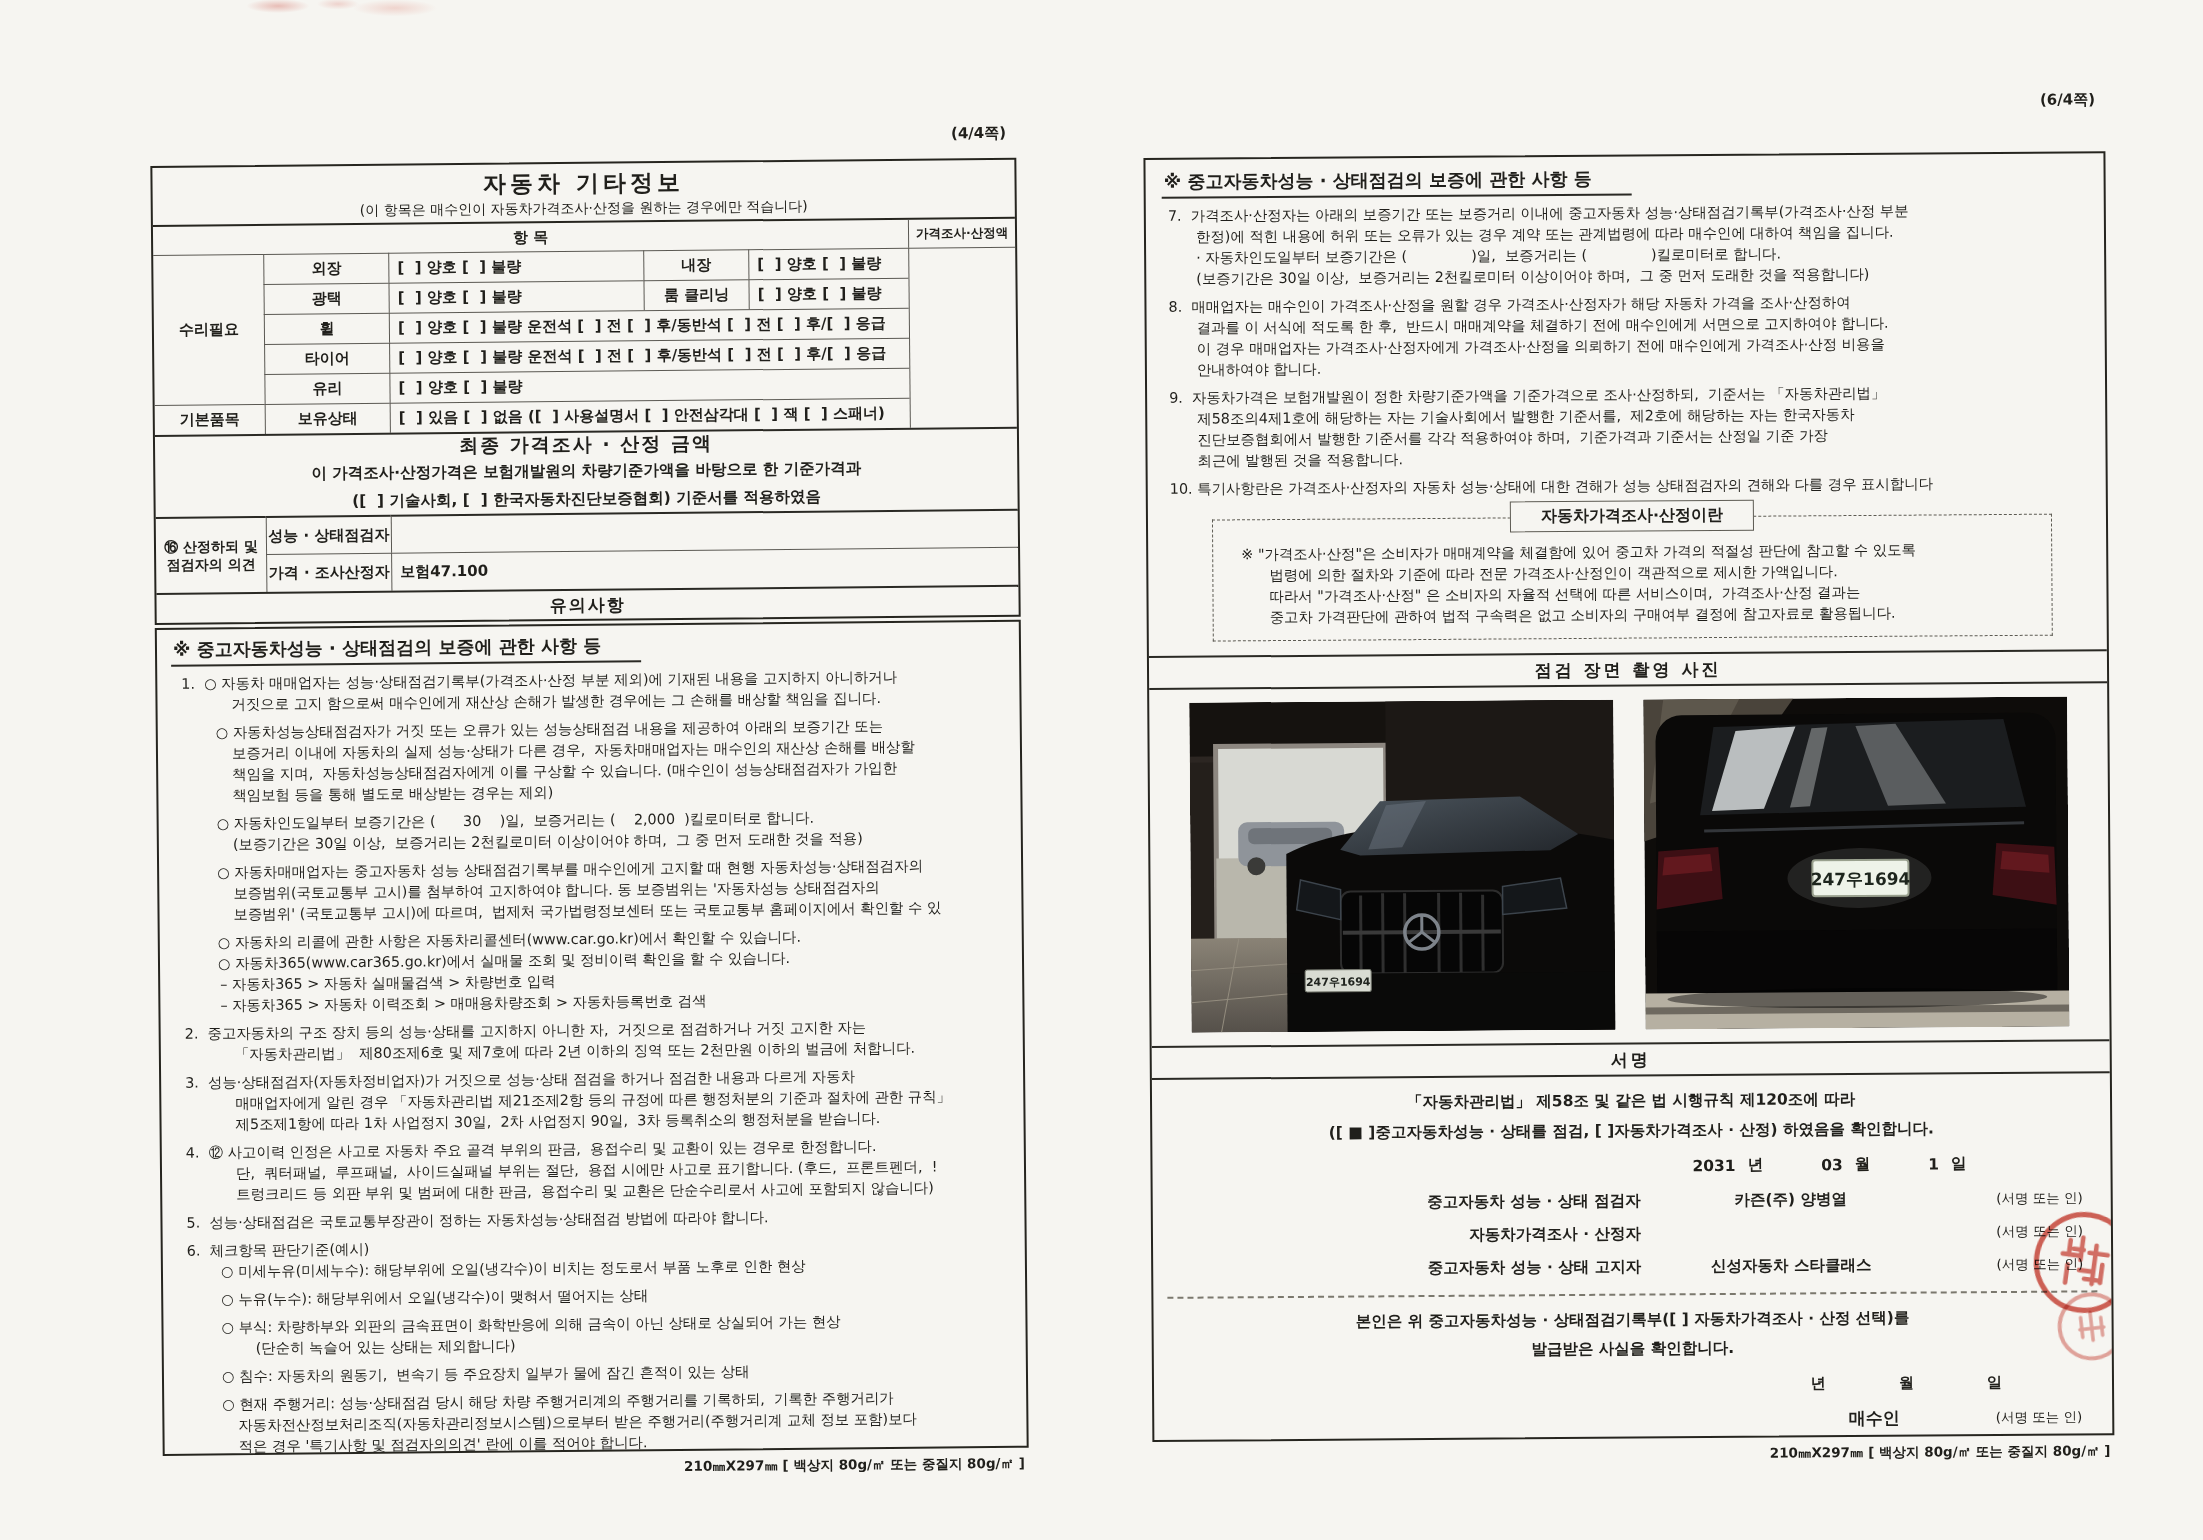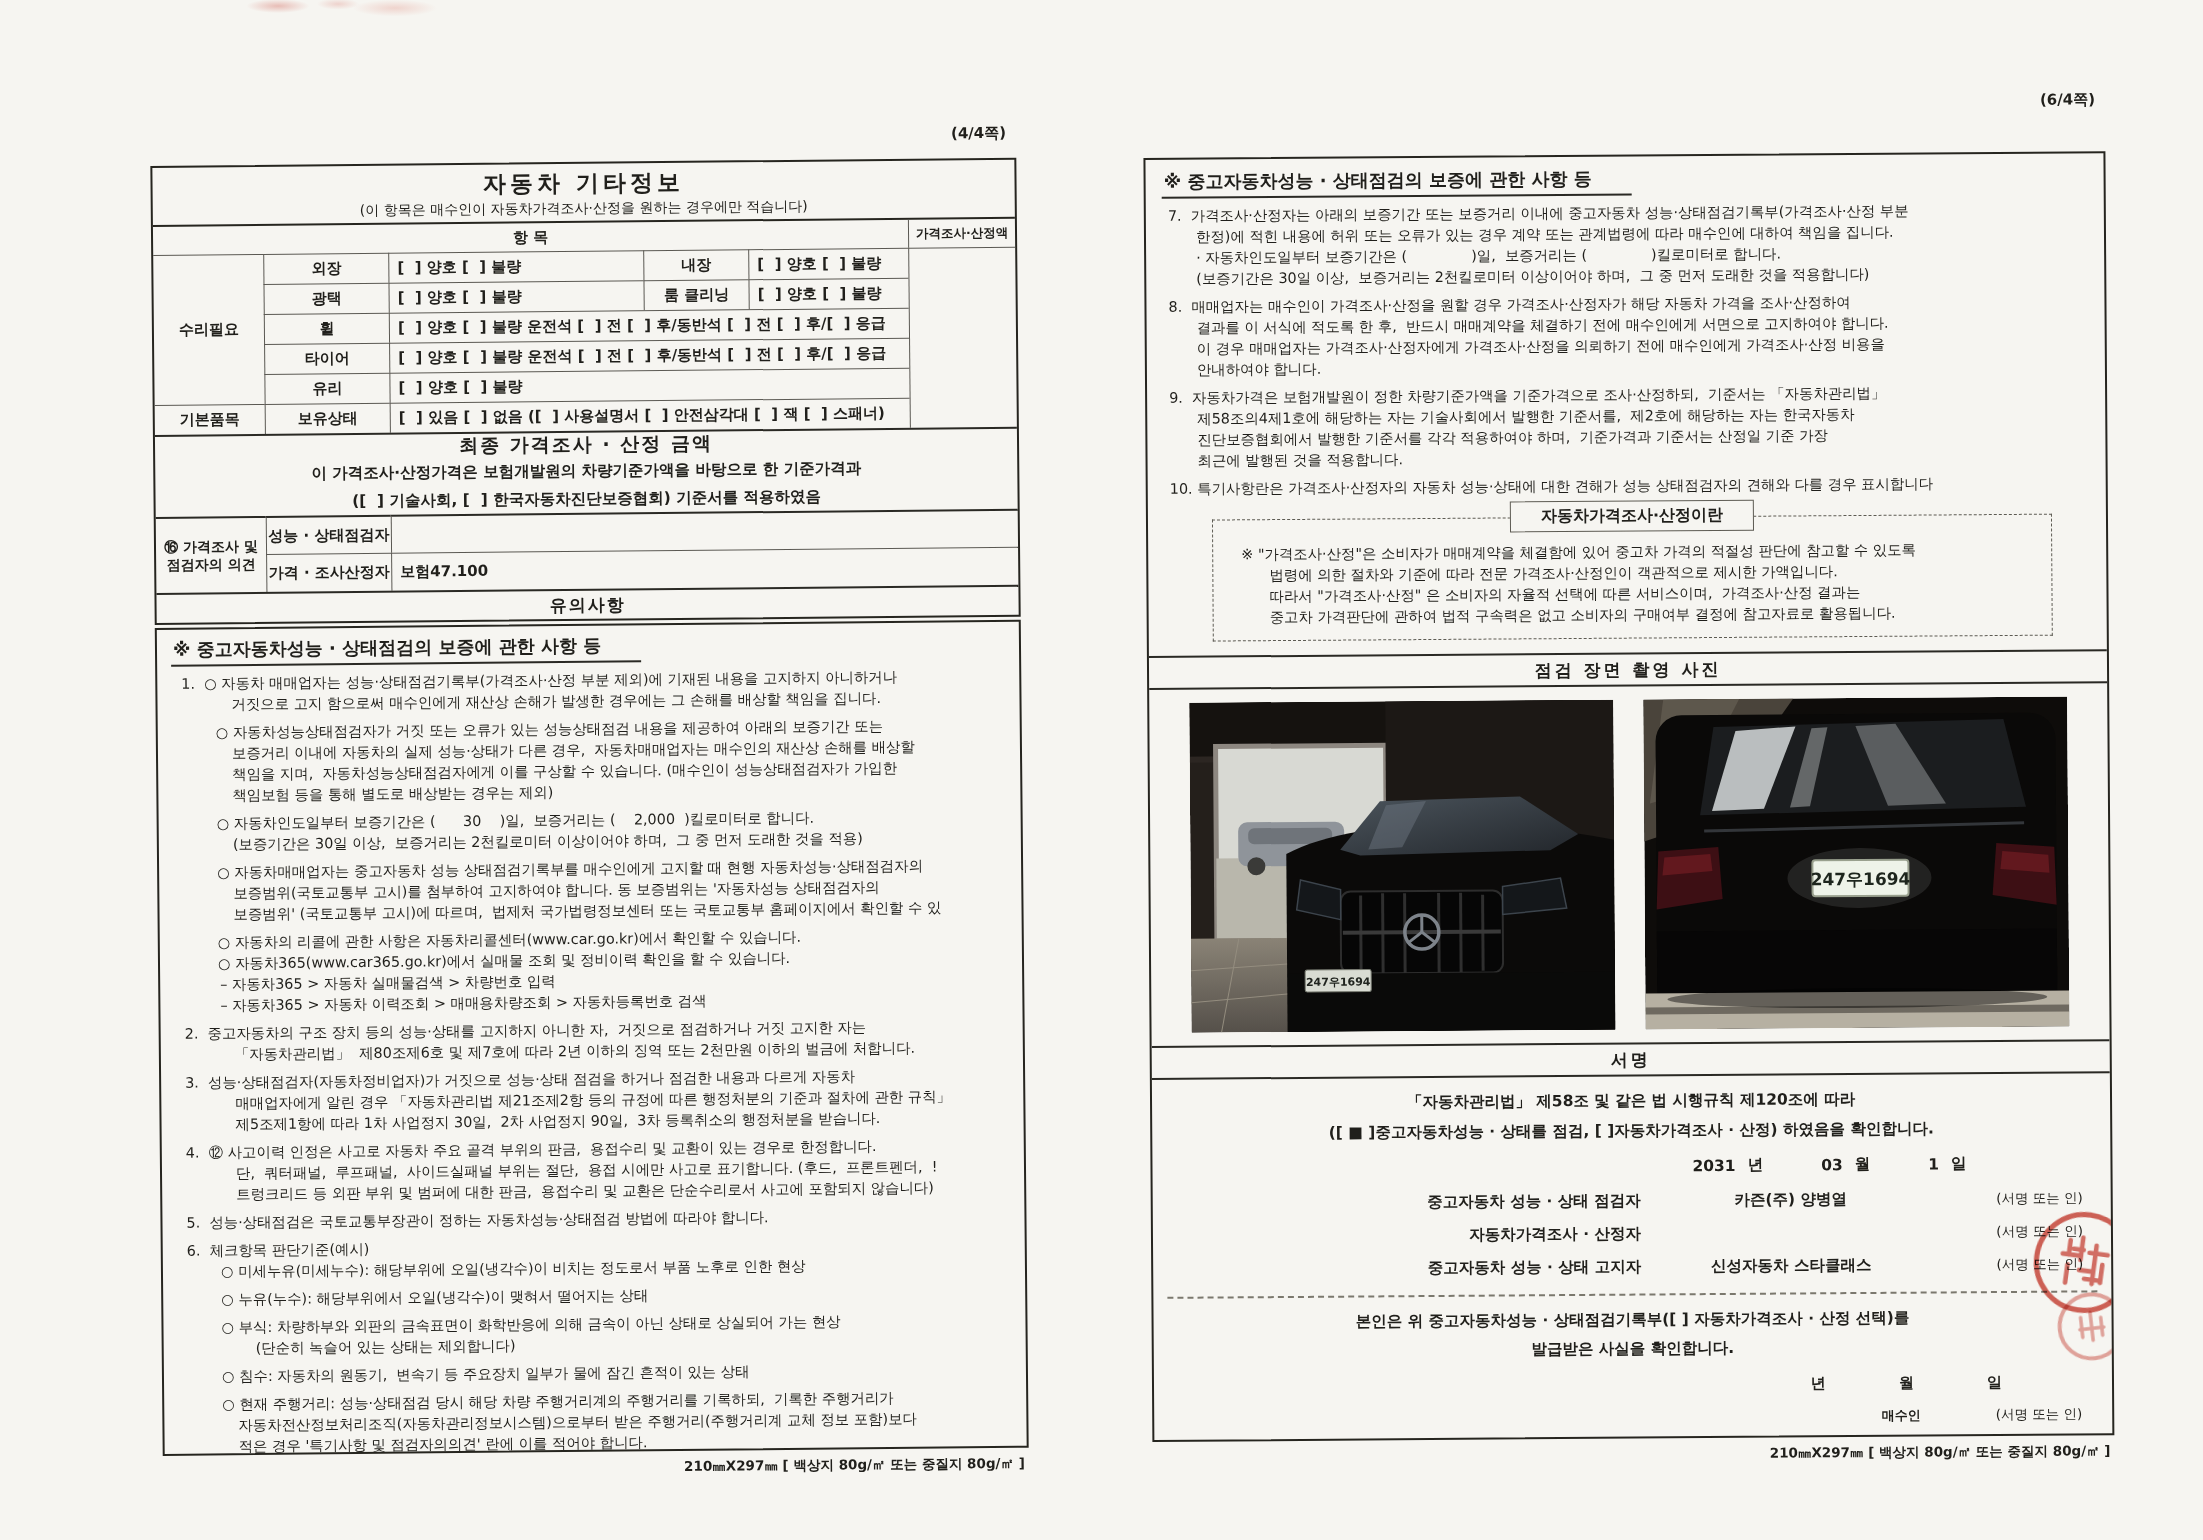--- a/index.html
+++ b/index.html
@@ -70,21 +70,21 @@
   .sig-label{font-size:15.5px;font-weight:700;}
   .sig-value{width:300px;text-align:center;font-size:15.5px;font-weight:700;}
   .sig-sign{width:142px;text-align:right;font-size:13.5px;}
   .sig-divider{border-top:2px dashed #7b786e;margin:10px 8px 0;}
   .confirm{text-align:center;font-size:15.5px;font-weight:700;}
   .confirm.c1{margin-top:14px;}
   .confirm.c2{margin-top:8px;}
   .final-date{display:flex;justify-content:flex-end;padding-right:104px;margin-top:16px;
               font-size:15px;font-weight:700;white-space:pre;}
   .buyer-row{display:flex;justify-content:flex-end;align-items:center;margin-top:14px;}
-  .buyer-name{font-size:13px;font-weight:700;margin-right:75px;}
+  .buyer-name{font-size:17px;font-weight:700;margin-right:96px;}
   .buyer-sign{font-size:13.5px;padding-right:24px;}
   
   .stamp{position:absolute;left:874px;top:1052px;width:114px;height:114px;transform:rotate(8deg);
          mix-blend-mode:multiply;filter:blur(.4px);}
   .stamp-ghost{position:absolute;left:900px;top:1135px;width:76px;height:76px;opacity:.45;
                transform:rotate(-6deg);mix-blend-mode:multiply;filter:blur(.5px);}
 </style>
 </head>
 <body>
 
@@ -127,21 +127,21 @@
 
         <div class="cell ctr bt lab" style="grid-area:7/1/8/2">기본품목</div>
         <div class="cell ctr bt bl lab" style="grid-area:7/2/8/3">보유상태</div>
         <div class="cell bt bl pl" style="grid-area:7/3/8/6">[  ] 있음 [  ] 없음 ([  ] 사용설명서 [  ] 안전삼각대 [  ] 잭 [  ] 스패너)</div>
 
         <div class="cell ctr bt2 fp-title" style="grid-area:8/1/9/7">최종 가격조사 · 산정 금액</div>
         <div class="cell ctr fp-line" style="grid-area:9/1/10/7">이 가격조사·산정가격은 보험개발원의 차량기준가액을 바탕으로 한 기준가격과</div>
         <div class="cell ctr fp-line" style="grid-area:10/1/11/7">([  ] 기술사회, [  ] 한국자동차진단보증협회) 기준서를 적용하였음</div>
 
         <div class="cell ctr bt2 rem-label" style="grid-area:11/1/13/2">
-          <span>⑯ 가격조사 및</span>
+          <span>⑯ 산정하되 및</span>
           <span>점검자의 의견</span>
         </div>
         <div class="cell ctr bt2 bl lab" style="grid-area:11/2/12/3">성능 · 상태점검자</div>
         <div class="cell bt2 bl pl" style="grid-area:11/3/12/7"></div>
         <div class="cell ctr bt bl lab" style="grid-area:12/2/13/3">가격 · 조사산정자</div>
         <div class="cell bt bl pl lab" style="grid-area:12/3/13/7">보험47.100</div>
 
         <div class="cell ctr bt2 notice-head" style="grid-area:13/1/14/7">유의사항</div>
       </div>
     </div>

